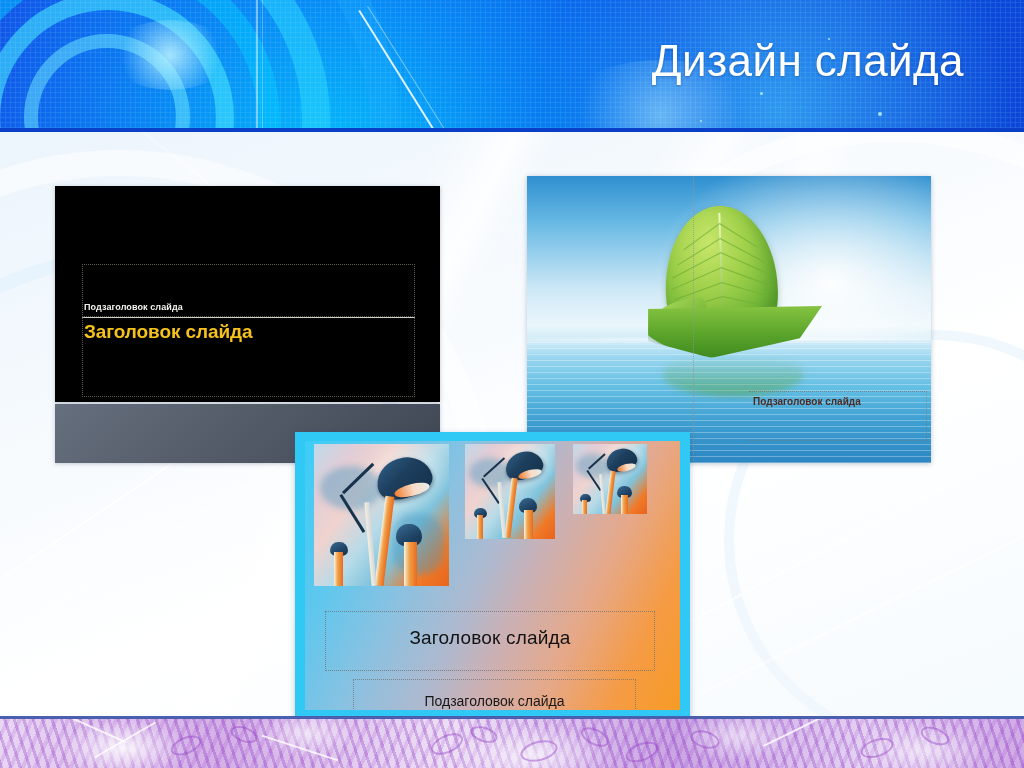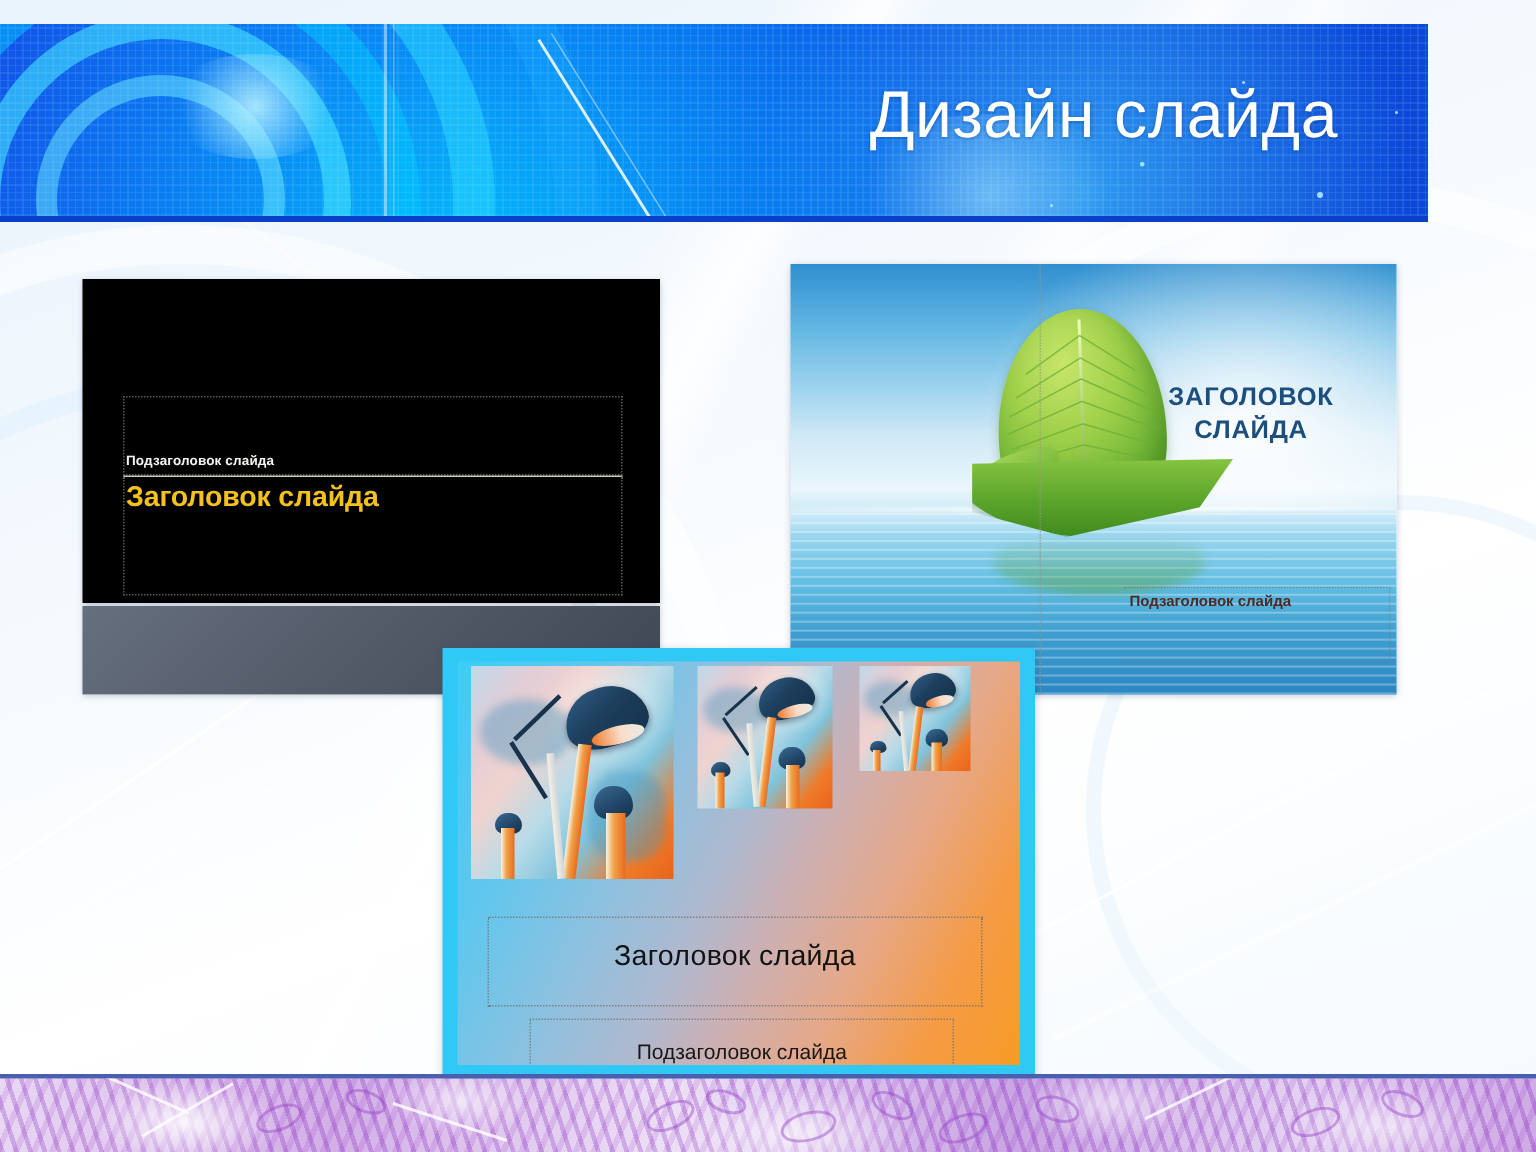--- a/index.html
+++ b/index.html
@@ -25,21 +25,21 @@
   
   .swirl { position:absolute; border-radius:50%; border:2px solid rgba(255,255,255,.75); pointer-events:none; }
   .swirl.a { left:-260px; top:150px; width:760px; height:760px; border-width:26px; border-color:rgba(255,255,255,.5); }
   .swirl.b { left:-180px; top:250px; width:620px; height:620px; border-width:14px; border-color:rgba(230,243,253,.8); }
   .swirl.c { right:-220px; top:120px; width:700px; height:700px; border-width:22px; border-color:rgba(255,255,255,.55); }
   .swirl.d { right:-120px; top:330px; width:420px; height:420px; border-width:10px; border-color:rgba(238,247,254,.9); }
   .streak { position:absolute; background:rgba(255,255,255,.8); pointer-events:none; }
 
   
   #banner {
-    position:absolute; left:0; top:16px; width:952px; height:132px;
+    position:absolute; left:0; top:0; width:1024px; height:132px;
     overflow:hidden;
     background:
       radial-gradient(circle at 32% 135%, rgba(0,224,255,.75) 0%, rgba(0,190,255,.45) 26%, rgba(0,120,255,0) 52%),
       radial-gradient(circle at 76% 88%, rgba(80,226,255,.5) 0%, rgba(0,150,255,0) 30%),
       linear-gradient(95deg, #1152e8 0%, #0e5cf0 34%, #0a53e6 62%, #0b46d8 100%);
     border-bottom:4px solid #0a3fc9;
   }
   .ring {
     position:absolute; border-radius:50%;
     border-style:solid; pointer-events:none;
@@ -330,24 +330,20 @@
         <div class="leaf-vein" style="top:74%;width:42px;transform:rotate(14deg);"></div>
         <div class="leaf-vein" style="top:74%;width:42px;transform:rotate(166deg);"></div>
         <div class="leaf-vein" style="top:86%;width:30px;transform:rotate(10deg);"></div>
         <div class="leaf-vein" style="top:86%;width:30px;transform:rotate(170deg);"></div>
       </div>
       <div class="leaf-hull2"></div>
       <div class="leaf-hull"></div>
     </div>
 
     <div id="leaf-guide-v"></div>
-    <div id="leaf-title">
-      <span>ЗАГОЛОВОК</span><br>
-      <span>СЛАЙДА</span>
-    </div>
     <div id="leaf-ph-sub"></div>
     <div id="leaf-sub">Подзаголовок слайда</div>
   </div>
 
   <div id="thumb-lamp">
     <div id="lamp-inner">
 
       <div class="lamp-photo lp1">
         <div class="lamp-shadow" style="left:6px;top:22px;width:62px;height:44px;border-radius:50%;"></div>
         <div class="lamp-shadow" style="left:78px;top:70px;width:52px;height:60px;border-radius:40%;"></div>

